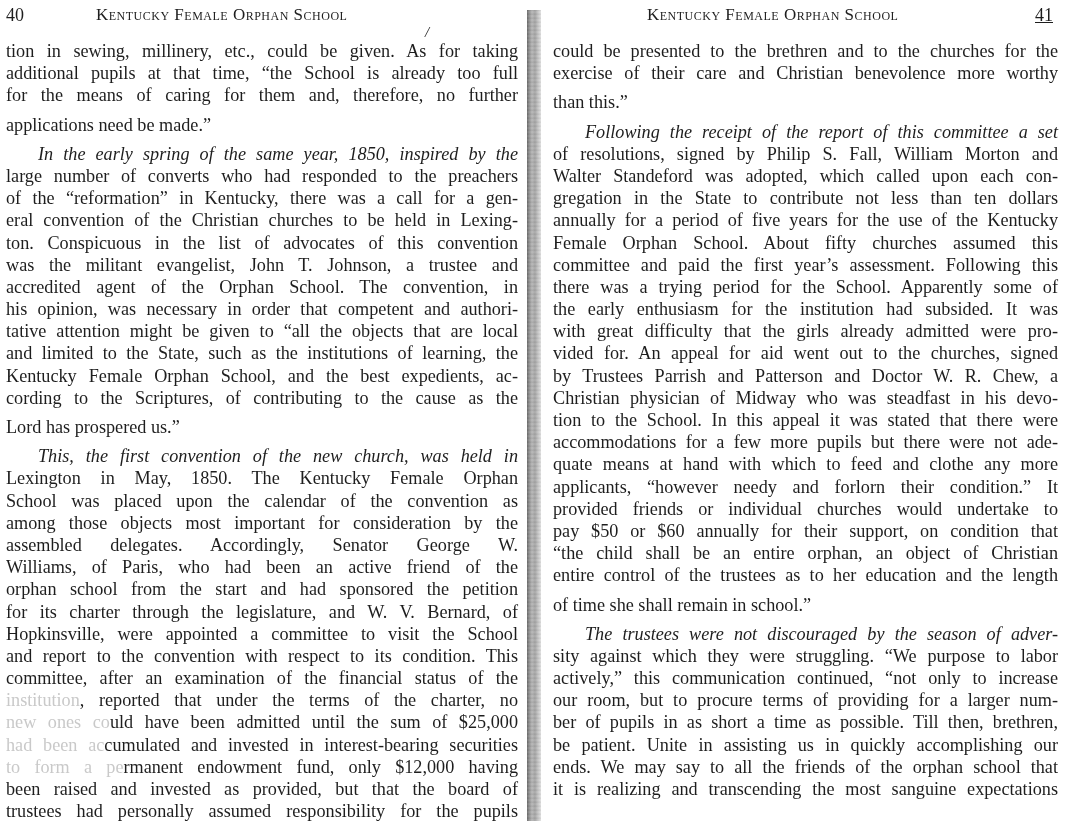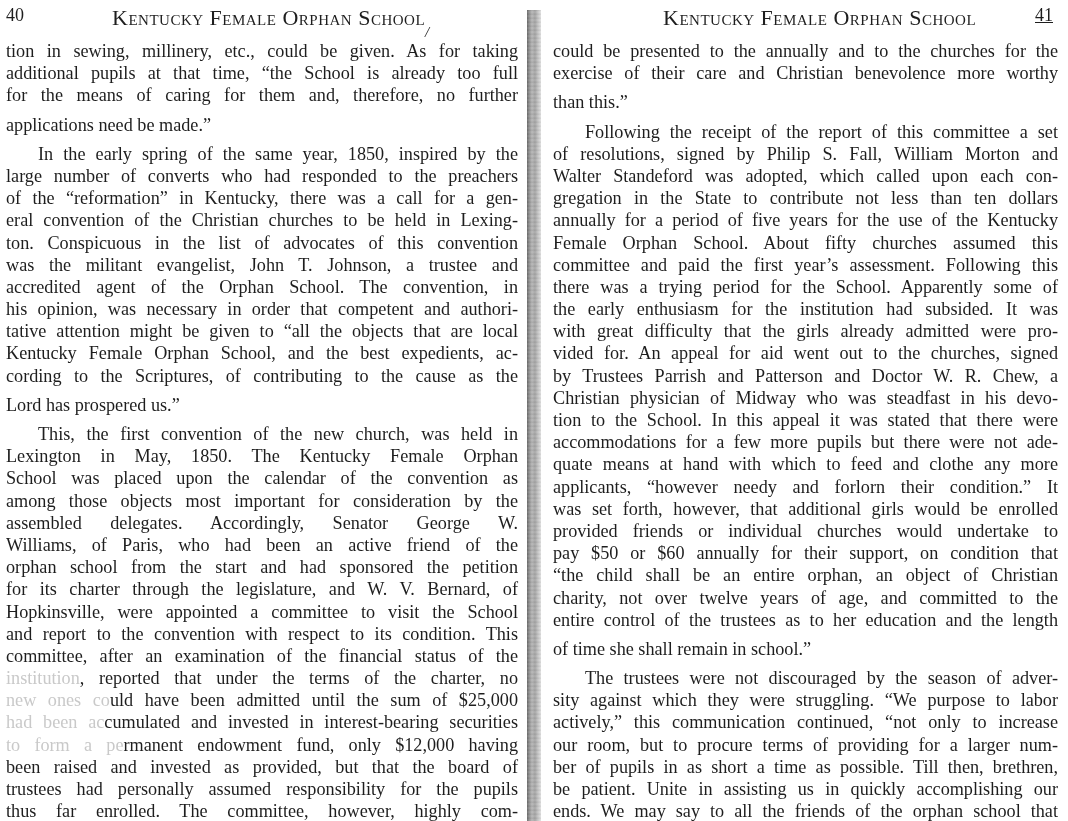--- a/index.html
+++ b/index.html
@@ -18,42 +18,41 @@
     .spine {
       position: absolute; left: 527px; top: 10px; width: 14px; height: 811px;
       background: linear-gradient(to right, #6a6a6a 0px, #8e8e8e 2px, #b9b9b9 5px, #a6a6a6 8px, #c8c8c8 11px, #e5e5e5 14px);
     }
     .spine::after {
       content: ""; position: absolute; inset: 0;
       background: repeating-linear-gradient(to bottom, rgba(0,0,0,0.08) 0px, rgba(255,255,255,0.08) 2px, rgba(0,0,0,0.05) 4px);
     }
     .running-head {
       position: absolute; top: 5px; height: 22px;
-      font-size: 22px; letter-spacing: 0.5px; font-variant: small-caps;
+      font-size: 17px; letter-spacing: 0.5px; font-variant: small-caps;
       white-space: nowrap;
-      margin-left: 16px;
     }
     .page-number { position: absolute; top: 5px; font-size: 18px; }
     #left-page .page-number { left: 6px; }
     #left-page .running-head { left: 96px; }
     #right-page .page-number { left: 494px; text-decoration: underline; }
     #right-page .running-head { left: 106px; }
     .stray-mark { position: absolute; left: 425px; top: 24px; font-size: 15px; font-style: italic; }
     .text-block {
       position: absolute; top: 40px;
       font-size: 18.2px; line-height: 22.2px;
     }
     #left-page .text-block { left: 6px; width: 512px; }
     #right-page .text-block { left: 12px; width: 505px; }
     .line {
       display: block; white-space: nowrap; text-align: justify; text-align-last: justify;
       height: 22.2px;
     }
     .line.last { text-align-last: left; margin-top: 7px; }
-    .line.indent { padding-left: 32px; }
+    .line.indent { padding-left: 32px; font-style: italic; }
     .para-gap { height: 7px; }
     .faded { color: #c9c9c9; }
   </style>
 </head>
 <body>
 
 <div class="page" id="left-page">
   <span class="page-number">40</span>
   <span class="running-head">Kentucky Female Orphan School</span>
   <span class="stray-mark">/</span>
@@ -68,20 +67,21 @@
       <div class="paragraph">
         <span class="line indent">In the early spring of the same year, 1850, inspired by the</span>
         <span class="line">large number of converts who had responded to the preachers</span>
         <span class="line">of the “reformation” in Kentucky, there was a call for a gen-</span>
         <span class="line">eral convention of the Christian churches to be held in Lexing-</span>
         <span class="line">ton.  Conspicuous in the list of advocates of this convention</span>
         <span class="line">was the militant evangelist, John T. Johnson, a trustee and</span>
         <span class="line">accredited agent of the Orphan School.  The convention, in</span>
         <span class="line">his opinion, was necessary in order that competent and authori-</span>
         <span class="line">tative attention might be given to “all the objects that are local</span>
+        <span class="line">and limited to the State, such as the institutions of learning, the</span>
         <span class="line">Kentucky Female Orphan School, and the best expedients, ac-</span>
         <span class="line">cording to the Scriptures, of contributing to the cause as the</span>
         <span class="line last">Lord has prospered us.”</span>
       </div>
       <div class="para-gap"></div>
       <div class="paragraph">
         <span class="line indent">This, the first convention of the new church, was held in</span>
         <span class="line">Lexington in May, 1850.  The Kentucky Female Orphan</span>
         <span class="line">School was placed upon the calendar of the convention as</span>
         <span class="line">among those objects most important for consideration by the</span>
@@ -103,21 +103,21 @@
     </div>
 </div>
 
 <div class="spine"></div>
 
 <div class="page" id="right-page">
   <span class="running-head">Kentucky Female Orphan School</span>
   <span class="page-number">41</span>
   <div class="text-block">
       <div class="paragraph">
-        <span class="line">could be presented to the annually and to the churches for the</span>
+        <span class="line">could be presented to the brethren and to the churches for the</span>
         <span class="line">exercise of their care and Christian benevolence more worthy</span>
         <span class="line last">than this.”</span>
       </div>
       <div class="para-gap"></div>
       <div class="paragraph">
         <span class="line indent">Following the receipt of the report of this committee a set</span>
         <span class="line">of resolutions, signed by Philip S. Fall, William Morton and</span>
         <span class="line">Walter Standeford was adopted, which called upon each con-</span>
         <span class="line">gregation in the State to contribute not less than ten dollars</span>
         <span class="line">annually for a period of five years for the use of the Kentucky</span>
@@ -126,25 +126,23 @@
         <span class="line">there was a trying period for the School.  Apparently some of</span>
         <span class="line">the early enthusiasm for the institution had subsided.  It was</span>
         <span class="line">with great difficulty that the girls already admitted were pro-</span>
         <span class="line">vided for.  An appeal for aid went out to the churches, signed</span>
         <span class="line">by Trustees Parrish and Patterson and Doctor W. R. Chew, a</span>
         <span class="line">Christian physician of Midway who was steadfast in his devo-</span>
         <span class="line">tion to the School.  In this appeal it was stated that there were</span>
         <span class="line">accommodations for a few more pupils but there were not ade-</span>
         <span class="line">quate means at hand with which to feed and clothe any more</span>
         <span class="line">applicants, “however needy and forlorn their condition.”  It</span>
-        <span class="line">was set forth, however, that additional girls would be enrolled</span>
         <span class="line">provided friends or individual churches would undertake to</span>
         <span class="line">pay $50 or $60 annually for their support, on condition that</span>
         <span class="line">“the child shall be an entire orphan, an object of Christian</span>
-        <span class="line">charity, not over twelve years of age, and committed to the</span>
         <span class="line">entire control of the trustees as to her education and the length</span>
         <span class="line last">of time she shall remain in school.”</span>
       </div>
       <div class="para-gap"></div>
       <div class="paragraph">
         <span class="line indent">The trustees were not discouraged by the season of adver-</span>
         <span class="line">sity against which they were struggling.  “We purpose to labor</span>
         <span class="line">actively,” this communication continued, “not only to increase</span>
         <span class="line">our room, but to procure terms of providing for a larger num-</span>
         <span class="line">ber of pupils in as short a time as possible.  Till then, brethren,</span>

